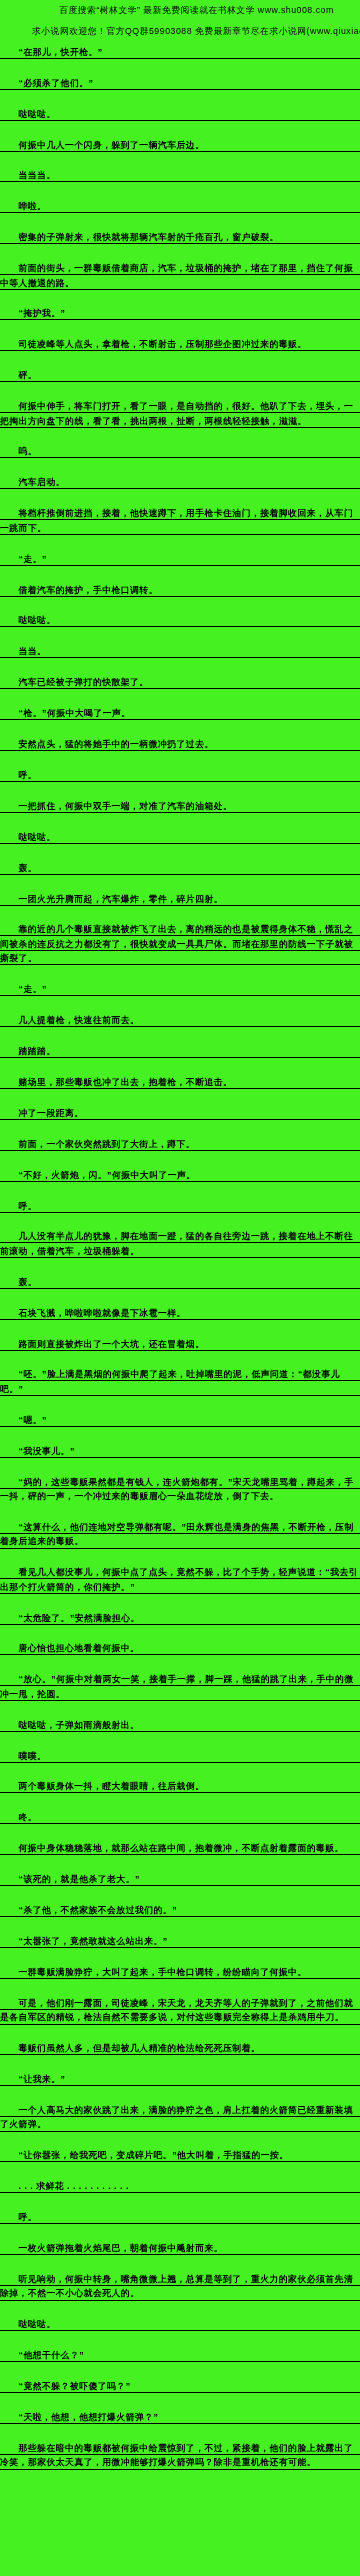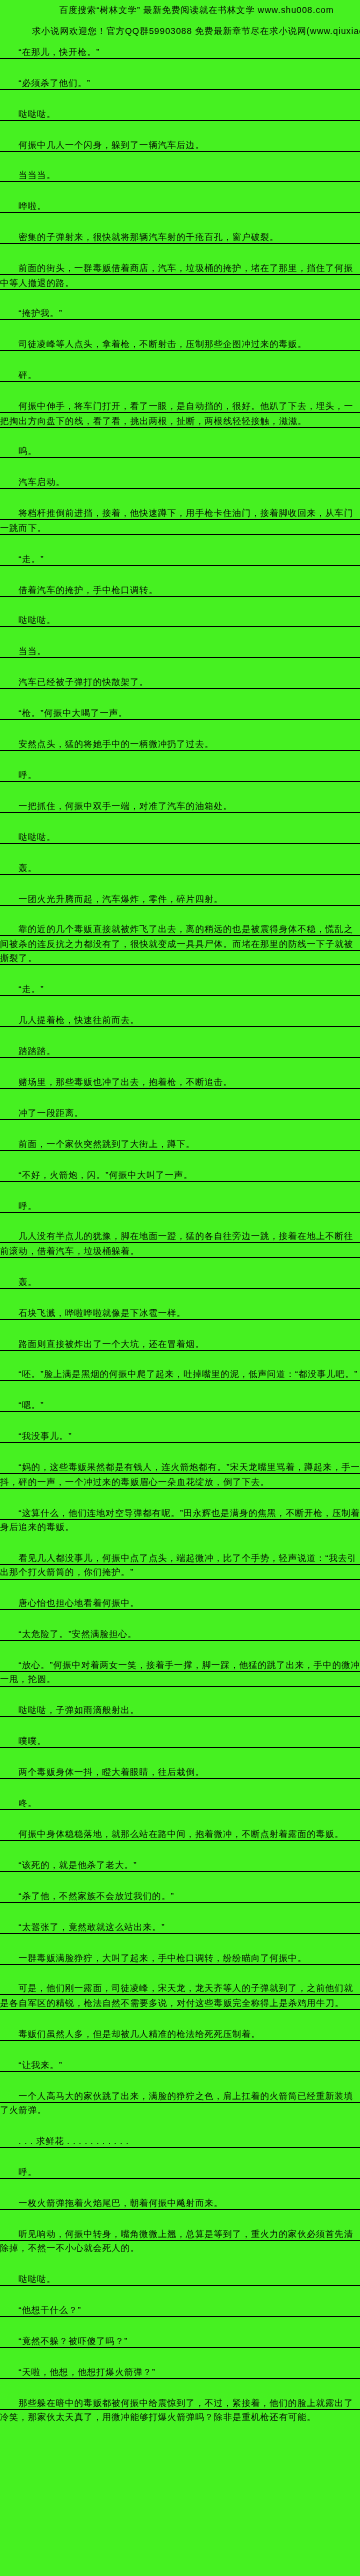--- a/index.html
+++ b/index.html
@@ -22,21 +22,21 @@
   }
   .top-ads { padding-top: 2.6px; }
   .ad-line {
     line-height: 14.4px;
     margin-bottom: 6.7px;
     white-space: nowrap;
     padding-left: 32px;
   }
   .align-center { text-align: center; }
   .align-left  { text-align: left; }
-  #content { margin-top: 4.6px; }
+  #content { margin-top: 4.6px; font-weight: bold; }
   .para {
     line-height: 14.4px;
     margin-bottom: 16.5px;
     text-indent: 18.5px;
     word-break: break-all;
     background-image: repeating-linear-gradient(
       to bottom,
       transparent 0px, transparent 13.4px,
       #000 13.4px, #000 14.4px
     );
@@ -89,37 +89,38 @@
       <div class="para">呼。</div>
       <div class="para">几人没有半点儿的犹豫，脚在地面一蹬，猛的各自往旁边一跳，接着在地上不断往前滚动，借着汽车，垃圾桶躲着。</div>
       <div class="para">轰。</div>
       <div class="para">石块飞溅，哗啦哗啦就像是下冰雹一样。</div>
       <div class="para">路面则直接被炸出了一个大坑，还在冒着烟。</div>
       <div class="para">“呸。”脸上满是黑烟的何振中爬了起来，吐掉嘴里的泥，低声问道：“都没事儿吧。”　　</div>
       <div class="para">“嗯。”</div>
       <div class="para">“我没事儿。”</div>
       <div class="para">“妈的，这些毒贩果然都是有钱人，连火箭炮都有。”宋天龙嘴里骂着，蹲起来，手一抖，砰的一声，一个冲过来的毒贩眉心一朵血花绽放，倒了下去。</div>
       <div class="para">“这算什么，他们连地对空导弹都有呢。”田永辉也是满身的焦黑，不断开枪，压制着身后追来的毒贩。</div>
-      <div class="para">看见几人都没事儿，何振中点了点头，端起微冲，比了个手势，轻声说道：“我去引出那个打火箭筒的，你们掩护。”</div>
+      <div class="para">看见几人都没事儿，何振中点了点头，竟然不躲，比了个手势，轻声说道：“我去引出那个打火箭筒的，你们掩护。”</div>
+      <div class="para">“太危险了。”安然满脸担心。</div>
       <div class="para">唐心怡也担心地看着何振中。</div>
-      <div class="para">“太危险了。”安然满脸担心。</div>
       <div class="para">“放心。”何振中对着两女一笑，接着手一撑，脚一踩，他猛的跳了出来，手中的微冲一甩，抡圆。</div>
       <div class="para">哒哒哒，子弹如雨滴般射出。</div>
       <div class="para">噗噗。</div>
       <div class="para">两个毒贩身体一抖，瞪大着眼睛，往后栽倒。</div>
       <div class="para">咚。</div>
       <div class="para">何振中身体稳稳落地，就那么站在路中间，抱着微冲，不断点射着露面的毒贩。</div>
       <div class="para">“该死的，就是他杀了老大。”</div>
       <div class="para">“杀了他，不然家族不会放过我们的。”</div>
       <div class="para">“太嚣张了，竟然敢就这么站出来。”</div>
       <div class="para">一群毒贩满脸狰狞，大叫了起来，手中枪口调转，纷纷瞄向了何振中。</div>
       <div class="para">可是，他们刚一露面，司徒凌峰，宋天龙，龙天齐等人的子弹就到了，之前他们就是各自军区的精锐，枪法自然不需要多说，对付这些毒贩完全称得上是杀鸡用牛刀。</div>
       <div class="para">毒贩们虽然人多，但是却被几人精准的枪法给死死压制着。</div>
       <div class="para">“让我来。”</div>
       <div class="para">一个人高马大的家伙跳了出来，满脸的狰狞之色，肩上扛着的火箭筒已经重新装填了火箭弹。</div>
+      <div class="para">“让你嚣张，给我死吧，变成碎片吧。”他大叫着，手指猛的一按。</div>
       <div class="para">. . . 求鲜花 . . . . . . . . . . .</div>
       <div class="para">呼。</div>
       <div class="para">一枚火箭弹拖着火焰尾巴，朝着何振中飚射而来。</div>
       <div class="para">听见响动，何振中转身，嘴角微微上翘，总算是等到了，重火力的家伙必须首先清除掉，不然一不小心就会死人的。</div>
       <div class="para">哒哒哒。</div>
       <div class="para">“他想干什么？”</div>
       <div class="para">“竟然不躲？被吓傻了吗？”</div>
       <div class="para">“天啦，他想，他想打爆火箭弹？”</div>
       <div class="para">那些躲在暗中的毒贩都被何振中给震惊到了，不过，紧接着，他们的脸上就露出了冷笑，那家伙太天真了，用微冲能够打爆火箭弹吗？除非是重机枪还有可能。</div>
     </div>

